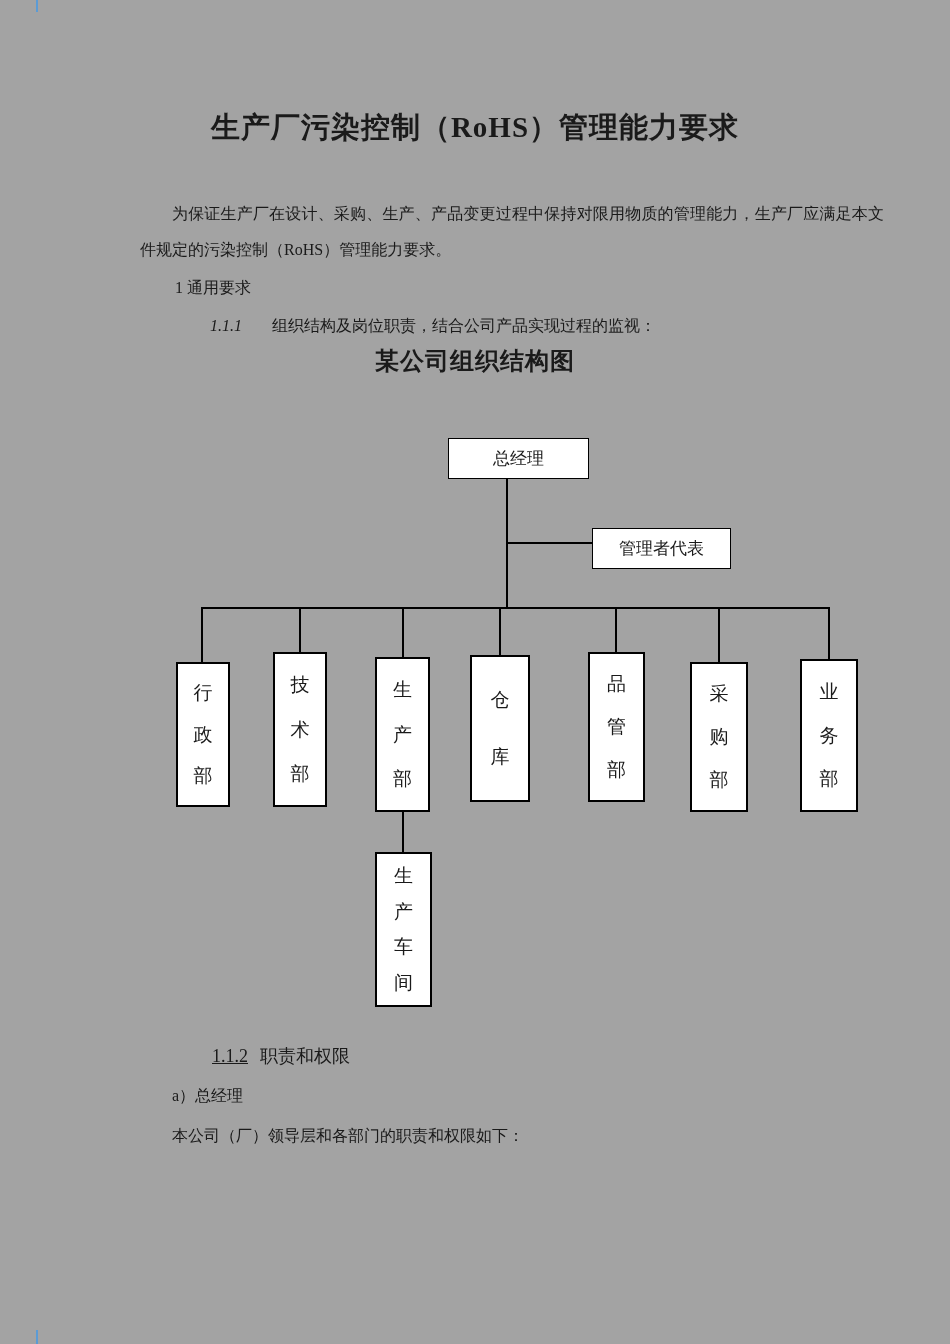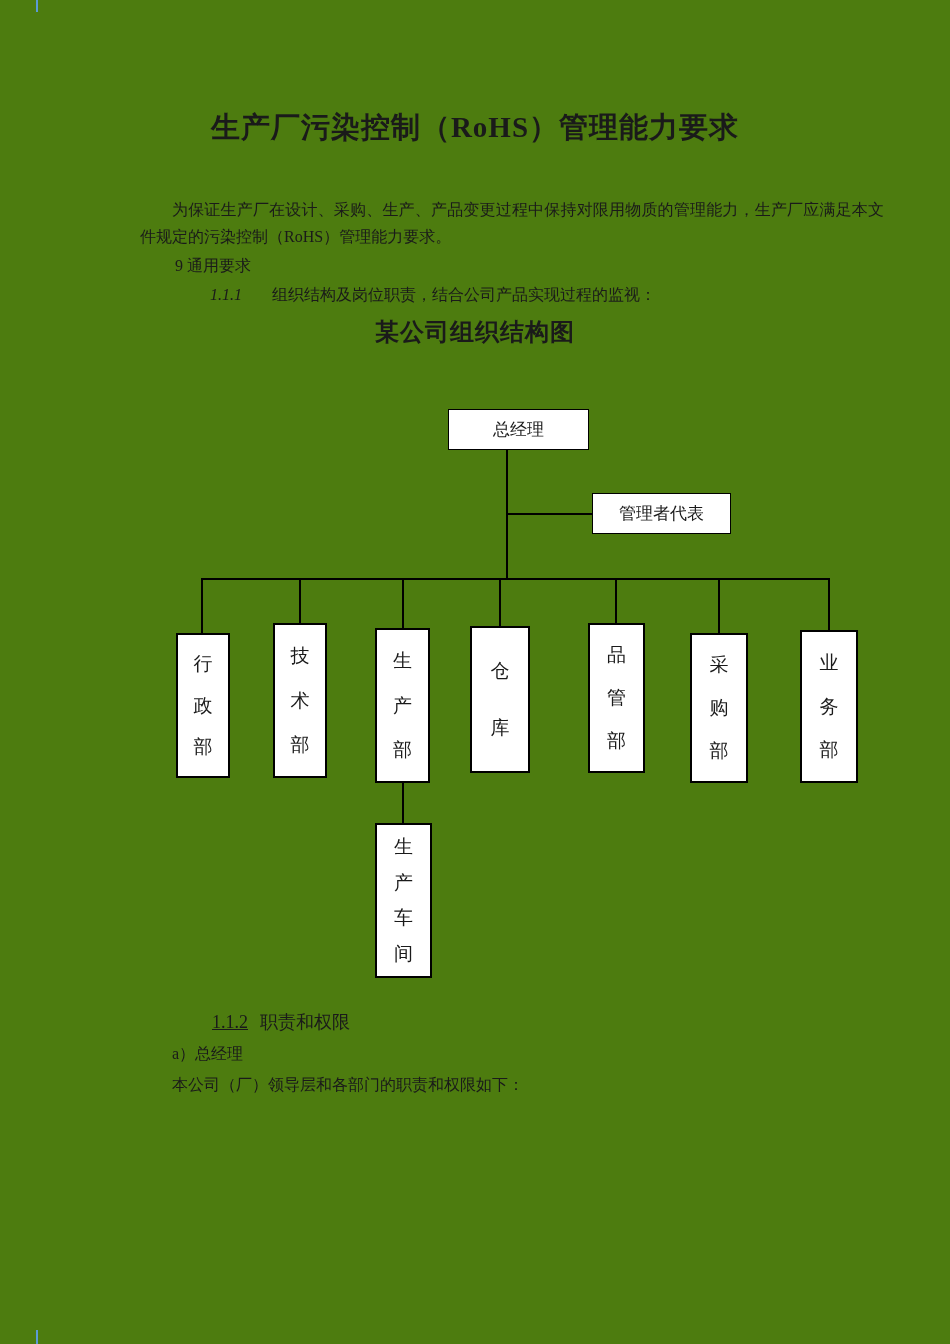--- a/index.html
+++ b/index.html
@@ -1,21 +1,21 @@
 <!DOCTYPE html>
 <html><head>
 <meta charset="utf-8">
 <style>
   * { margin: 0; padding: 0; box-sizing: border-box; }
   html, body { background: #ffffff; }
   .page {
     position: relative;
     width: 950px;
     height: 1344px;
-    background: #4d7c0f;
+    background: #a3a3a3;
     overflow: hidden;
     font-family: "Liberation Serif", "DejaVu Serif", serif;
     color: #1a1a1a;
   }
   .edge-tick {
     position: absolute;
     left: 36px;
     width: 2px;
     background: #5b9bd5;
   }
@@ -26,30 +26,30 @@
     padding-top: 108px;
     text-align: center;
     font-size: 29px;
     font-weight: 600;
     letter-spacing: 1px;
   }
   .para {
     margin-left: 140px;
     margin-right: 66px;
     font-size: 16px;
-    line-height: 27px;
+    line-height: 36px;
     text-align: justify;
   }
   .intro { margin-top: 48px; text-indent: 2em; }
   .lvl1 { margin-top: 2px; padding-left: 35px; }
   .lvl2 { margin-top: 2px; padding-left: 70px; }
   .secnum { margin-right: 30px; font-style: italic; }
   .secnum2 { margin-right: 12px; text-decoration: underline; }
   .chart-title {
-    margin-top: 8px;
+    margin-top: 1px;
     text-align: center;
     font-family: "Liberation Sans", "DejaVu Sans", sans-serif;
     font-weight: bold;
     font-size: 24px;
     letter-spacing: 1px;
   }
 
   .chart {
     position: relative;
     width: 950px;
@@ -83,34 +83,34 @@
 
 <div class="page">
 
   <div class="edge-tick top"></div>
   <div class="edge-tick bottom"></div>
 
   <h1 class="doc-title">生产厂污染控制（RoHS）管理能力要求</h1>
 
   <p class="para intro">为保证生产厂在设计、采购、生产、产品变更过程中保持对限用物质的管理能力，生产厂应满足本文件规定的污染控制（RoHS）管理能力要求。</p>
 
-  <p class="para lvl1">9  通用要求</p>
+  <p class="para lvl1">1  通用要求</p>
   <p class="para lvl2"><span class="secnum">1.1.1</span><span>组织结构及岗位职责，结合公司产品实现过程的监视：</span></p>
 
   <h2 class="chart-title">某公司组织结构图</h2>
 
   <div class="chart">
 
     <div class="obox" style="left:448px;top:61px;width:141px;height:41px;">总经理</div>
 
     <div class="vline" style="left:506px;top:102px;height:129px;"></div>
 
     <div class="hline" style="left:506px;top:165px;width:87px;"></div>
 
-    <div class="obox" style="left:592px;top:145px;width:139px;height:41px;">管理者代表</div>
+    <div class="obox" style="left:592px;top:151px;width:139px;height:41px;">管理者代表</div>
 
     <div class="hline" style="left:201px;top:230px;width:629px;"></div>
 
     <div class="vline" style="left:201px;top:230px;height:55px;"></div>
     <div class="vline" style="left:299px;top:230px;height:45px;"></div>
     <div class="vline" style="left:402px;top:230px;height:50px;"></div>
     <div class="vline" style="left:499px;top:230px;height:48px;"></div>
     <div class="vline" style="left:615px;top:230px;height:45px;"></div>
     <div class="vline" style="left:718px;top:230px;height:55px;"></div>
     <div class="vline" style="left:828px;top:230px;height:52px;"></div>

